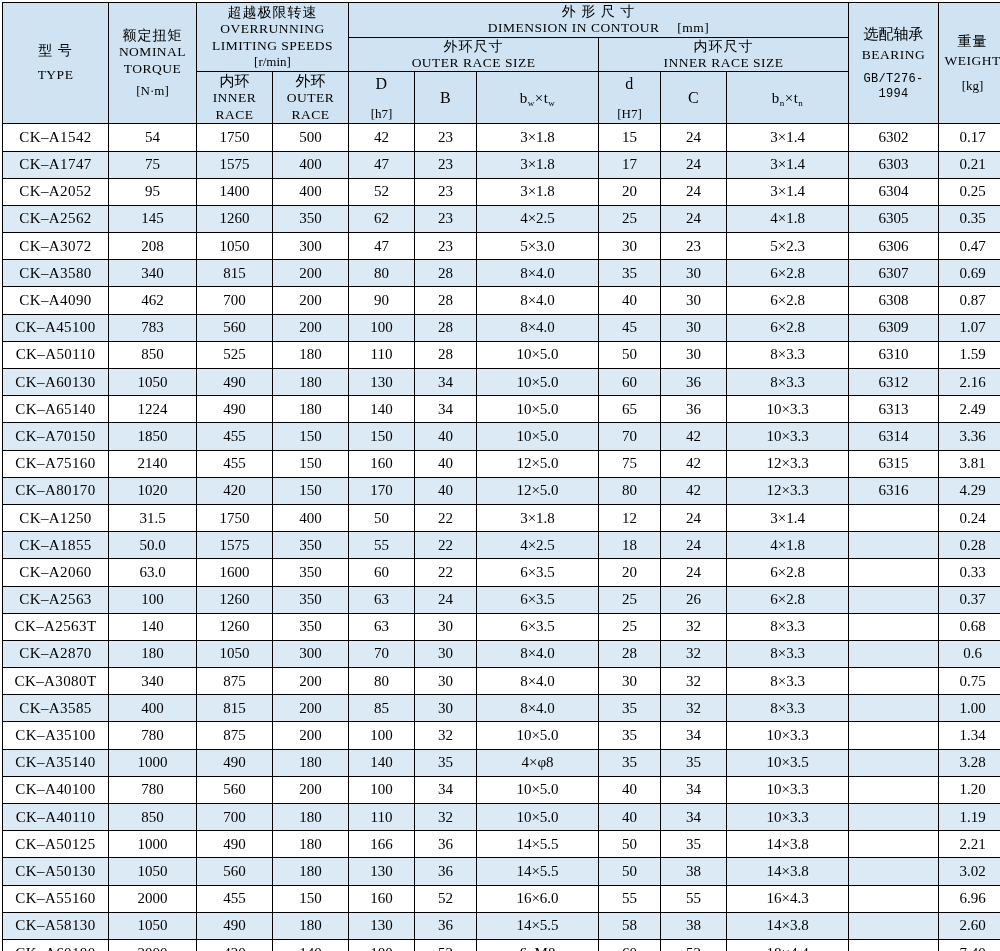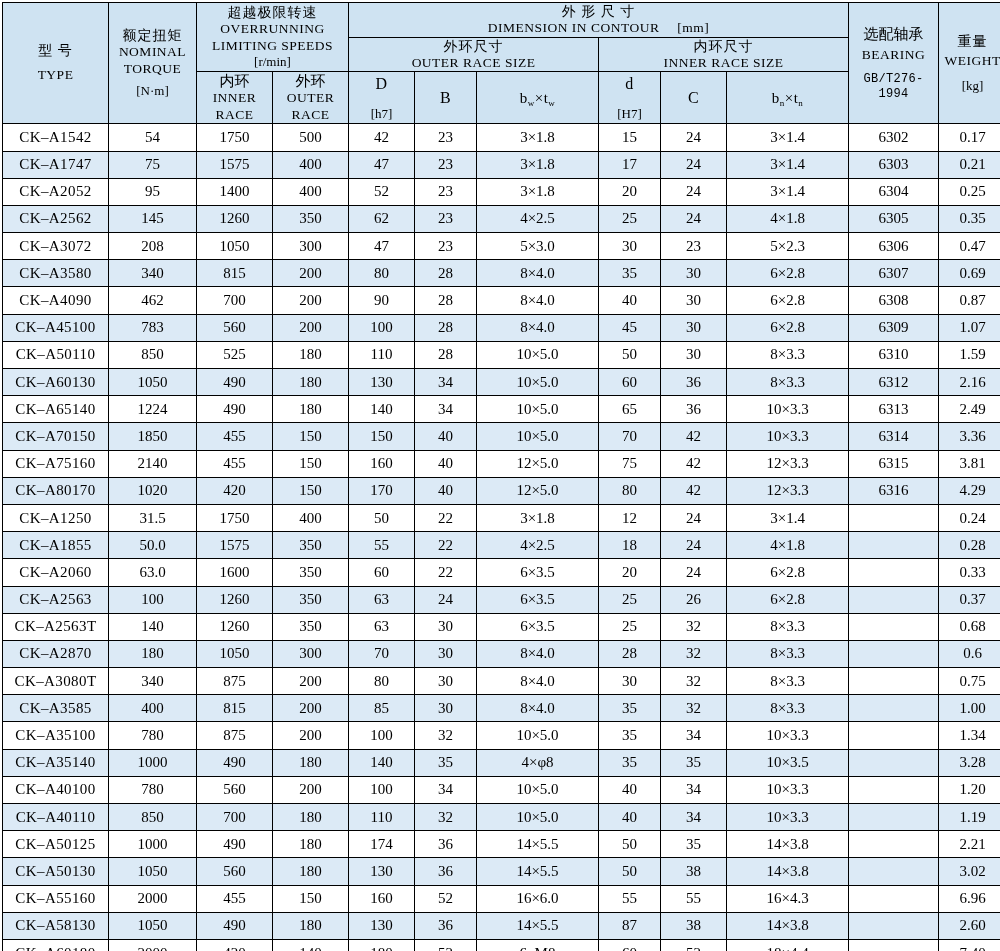--- a/index.html
+++ b/index.html
@@ -539,21 +539,21 @@
         <td class="num">34</td>
         <td class="num">10×3.3</td>
         <td class="num"></td>
         <td class="num">1.19</td>
       </tr>
       <tr class="rowA">
         <td class="type">CK–A50125</td>
         <td class="num">1000</td>
         <td class="num">490</td>
         <td class="num">180</td>
-        <td class="num">174</td>
+        <td class="num">166</td>
         <td class="num">36</td>
         <td class="num">14×5.5</td>
         <td class="num">50</td>
         <td class="num">35</td>
         <td class="num">14×3.8</td>
         <td class="num"></td>
         <td class="num">2.21</td>
       </tr>
       <tr class="rowB">
         <td class="type">CK–A50130</td>
@@ -584,21 +584,21 @@
         <td class="num">6.96</td>
       </tr>
       <tr class="rowB">
         <td class="type">CK–A58130</td>
         <td class="num">1050</td>
         <td class="num">490</td>
         <td class="num">180</td>
         <td class="num">130</td>
         <td class="num">36</td>
         <td class="num">14×5.5</td>
-        <td class="num">87</td>
+        <td class="num">58</td>
         <td class="num">38</td>
         <td class="num">14×3.8</td>
         <td class="num"></td>
         <td class="num">2.60</td>
       </tr>
       <tr class="rowA">
         <td class="type">CK–A60180</td>
         <td class="num">2000</td>
         <td class="num">420</td>
         <td class="num">140</td>

